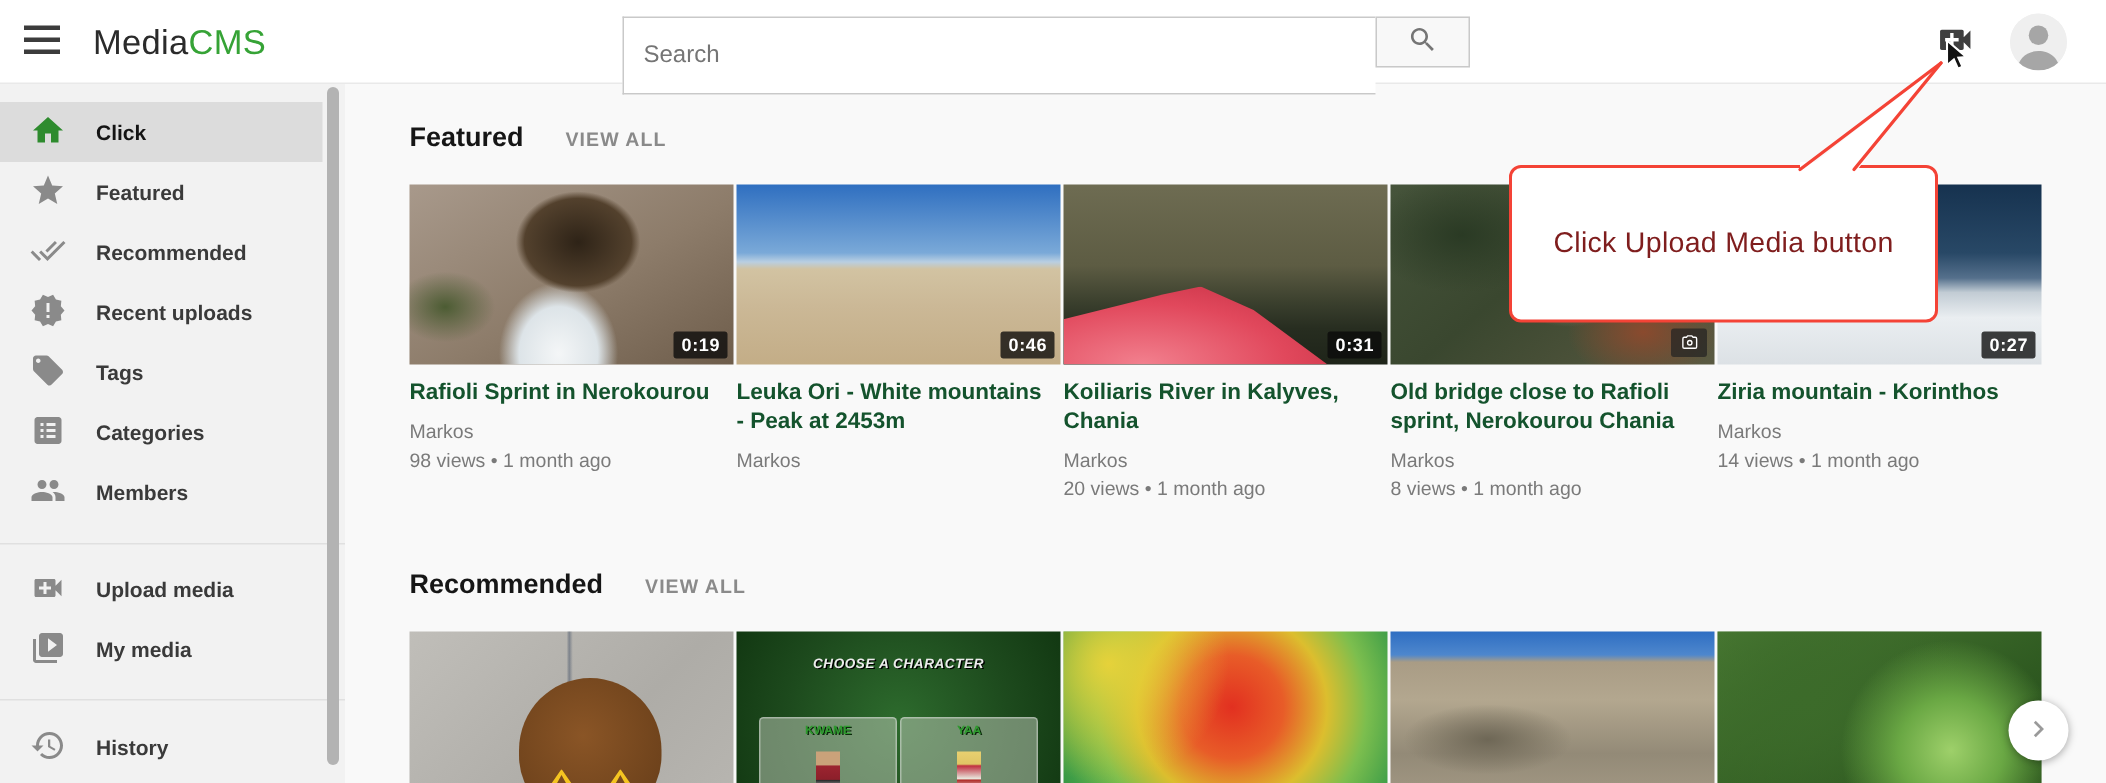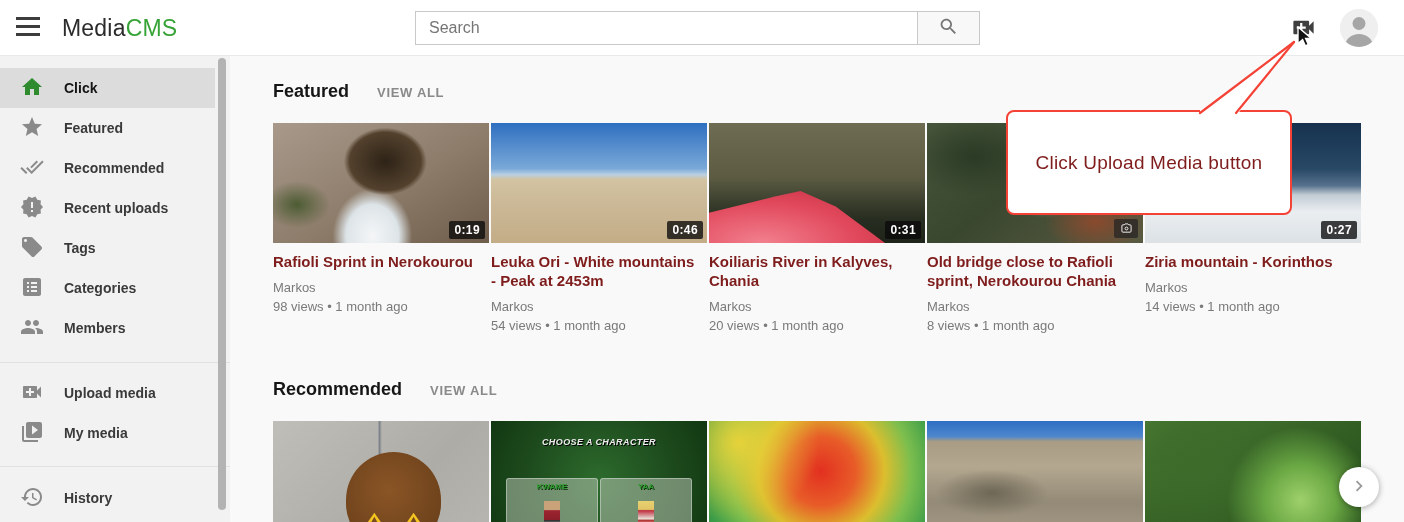--- a/index.html
+++ b/index.html
@@ -9,21 +9,21 @@
   
   .header { position:absolute; top:0; left:0; width:1404px; height:56px; background:#fff;
             border-bottom:1px solid #e9e9e9; z-index:10; }
   .hamburger { position:absolute; left:15px; top:17px; width:26px; height:22px; cursor:pointer; }
   .hamburger span { display:block; width:24px; height:2.6px; background:#3c3c3c; margin:0 auto 5.4px; }
   .logo { position:absolute; left:62px; top:0; height:56px; display:flex; align-items:center;
           font-size:23px; color:#2b2b2b; letter-spacing:.2px; cursor:pointer; }
   .logo .cms { color:#36a336; }
 
   .search-wrap { position:absolute; left:415px; top:11px; display:flex; height:34px; }
-  .search-input { width:502px; height:34px; border:1px solid #c9c9c9; border-right:none;
+  .search-input { width:502px; height:52px; border:1px solid #c9c9c9; border-right:none;
                   padding:0 13px; font-size:16px; color:#333; background:#fff; outline:none;
                   font-family:"Liberation Sans", sans-serif; }
   .search-input::placeholder { color:#757575; }
   .search-btn { width:63px; height:34px; border:1px solid #c9c9c9; background:#f8f8f8;
                 display:flex; align-items:center; justify-content:center; cursor:pointer; }
 
   .upload-btn { position:absolute; left:1289px; top:15px; width:28px; height:28px;
                 display:flex; align-items:center; justify-content:center; cursor:pointer; }
   .avatar { position:absolute; left:1340px; top:9px; width:38px; height:38px; border-radius:50%;
             background:#efefef; overflow:hidden; cursor:pointer; }
@@ -48,21 +48,21 @@
   .section-header { display:flex; align-items:baseline; gap:28px; }
   .section-title { font-size:18px; font-weight:bold; color:#161616; }
   .view-all { font-size:13px; font-weight:bold; letter-spacing:.7px; color:#8a8a8a; cursor:pointer; }
   .card-row { display:flex; gap:2px; margin-top:21px; }
   .card { width:216px; cursor:pointer; }
   .thumb { width:216px; height:120px; position:relative; background:#ddd; }
   .duration { position:absolute; right:4px; bottom:4px; background:rgba(10,10,10,.78); color:#fff;
               font-size:12px; font-weight:bold; padding:2px 5px; border-radius:2px; letter-spacing:.4px; }
   .cam-badge { position:absolute; right:5px; bottom:5px; width:24px; height:19px; border-radius:2px;
                background:rgba(35,35,35,.72); display:flex; align-items:center; justify-content:center; }
-  .card-title { margin-top:10px; font-size:15px; font-weight:bold; color:#7f1d1d; line-height:1.25;
+  .card-title { margin-top:10px; font-size:15px; font-weight:bold; color:#14532d; line-height:1.25;
                 padding-right:12px; }
   .card-author { margin-top:8px; font-size:13px; color:#7a7a7a; }
   .card-meta { margin-top:4px; font-size:13px; color:#7a7a7a; }
   .section2 { margin-top:46px; }
 
   
   .thumb-f1 { background:
     radial-gradient(ellipse 30% 44% at 52% 32%, #2e2317 0%, #53412d 55%, rgba(0,0,0,0) 64%),
     radial-gradient(ellipse 27% 58% at 46% 94%, #f4f6f7 0%, #dde4e8 45%, rgba(255,255,255,0) 68%),
     radial-gradient(ellipse 22% 28% at 11% 68%, #4c5c33 0%, rgba(0,0,0,0) 70%),
@@ -255,21 +255,20 @@
         <div class="card-author">Markos</div>
         <div class="card-meta">98 views • 1 month ago</div>
       </div>
 
       <div class="card">
         <div class="thumb thumb-f2">
           <span class="duration">0:46</span>
         </div>
         <div class="card-title">Leuka Ori - White mountains - Peak at 2453m</div>
         <div class="card-author">Markos</div>
-        <div class="card-meta">54 views • 1 month ago</div>
       </div>
 
       <div class="card">
         <div class="thumb thumb-f3">
           <div class="kayak"></div>
           <span class="duration">0:31</span>
         </div>
         <div class="card-title">Koiliaris River in Kalyves, Chania</div>
         <div class="card-author">Markos</div>
         <div class="card-meta">20 views • 1 month ago</div>

